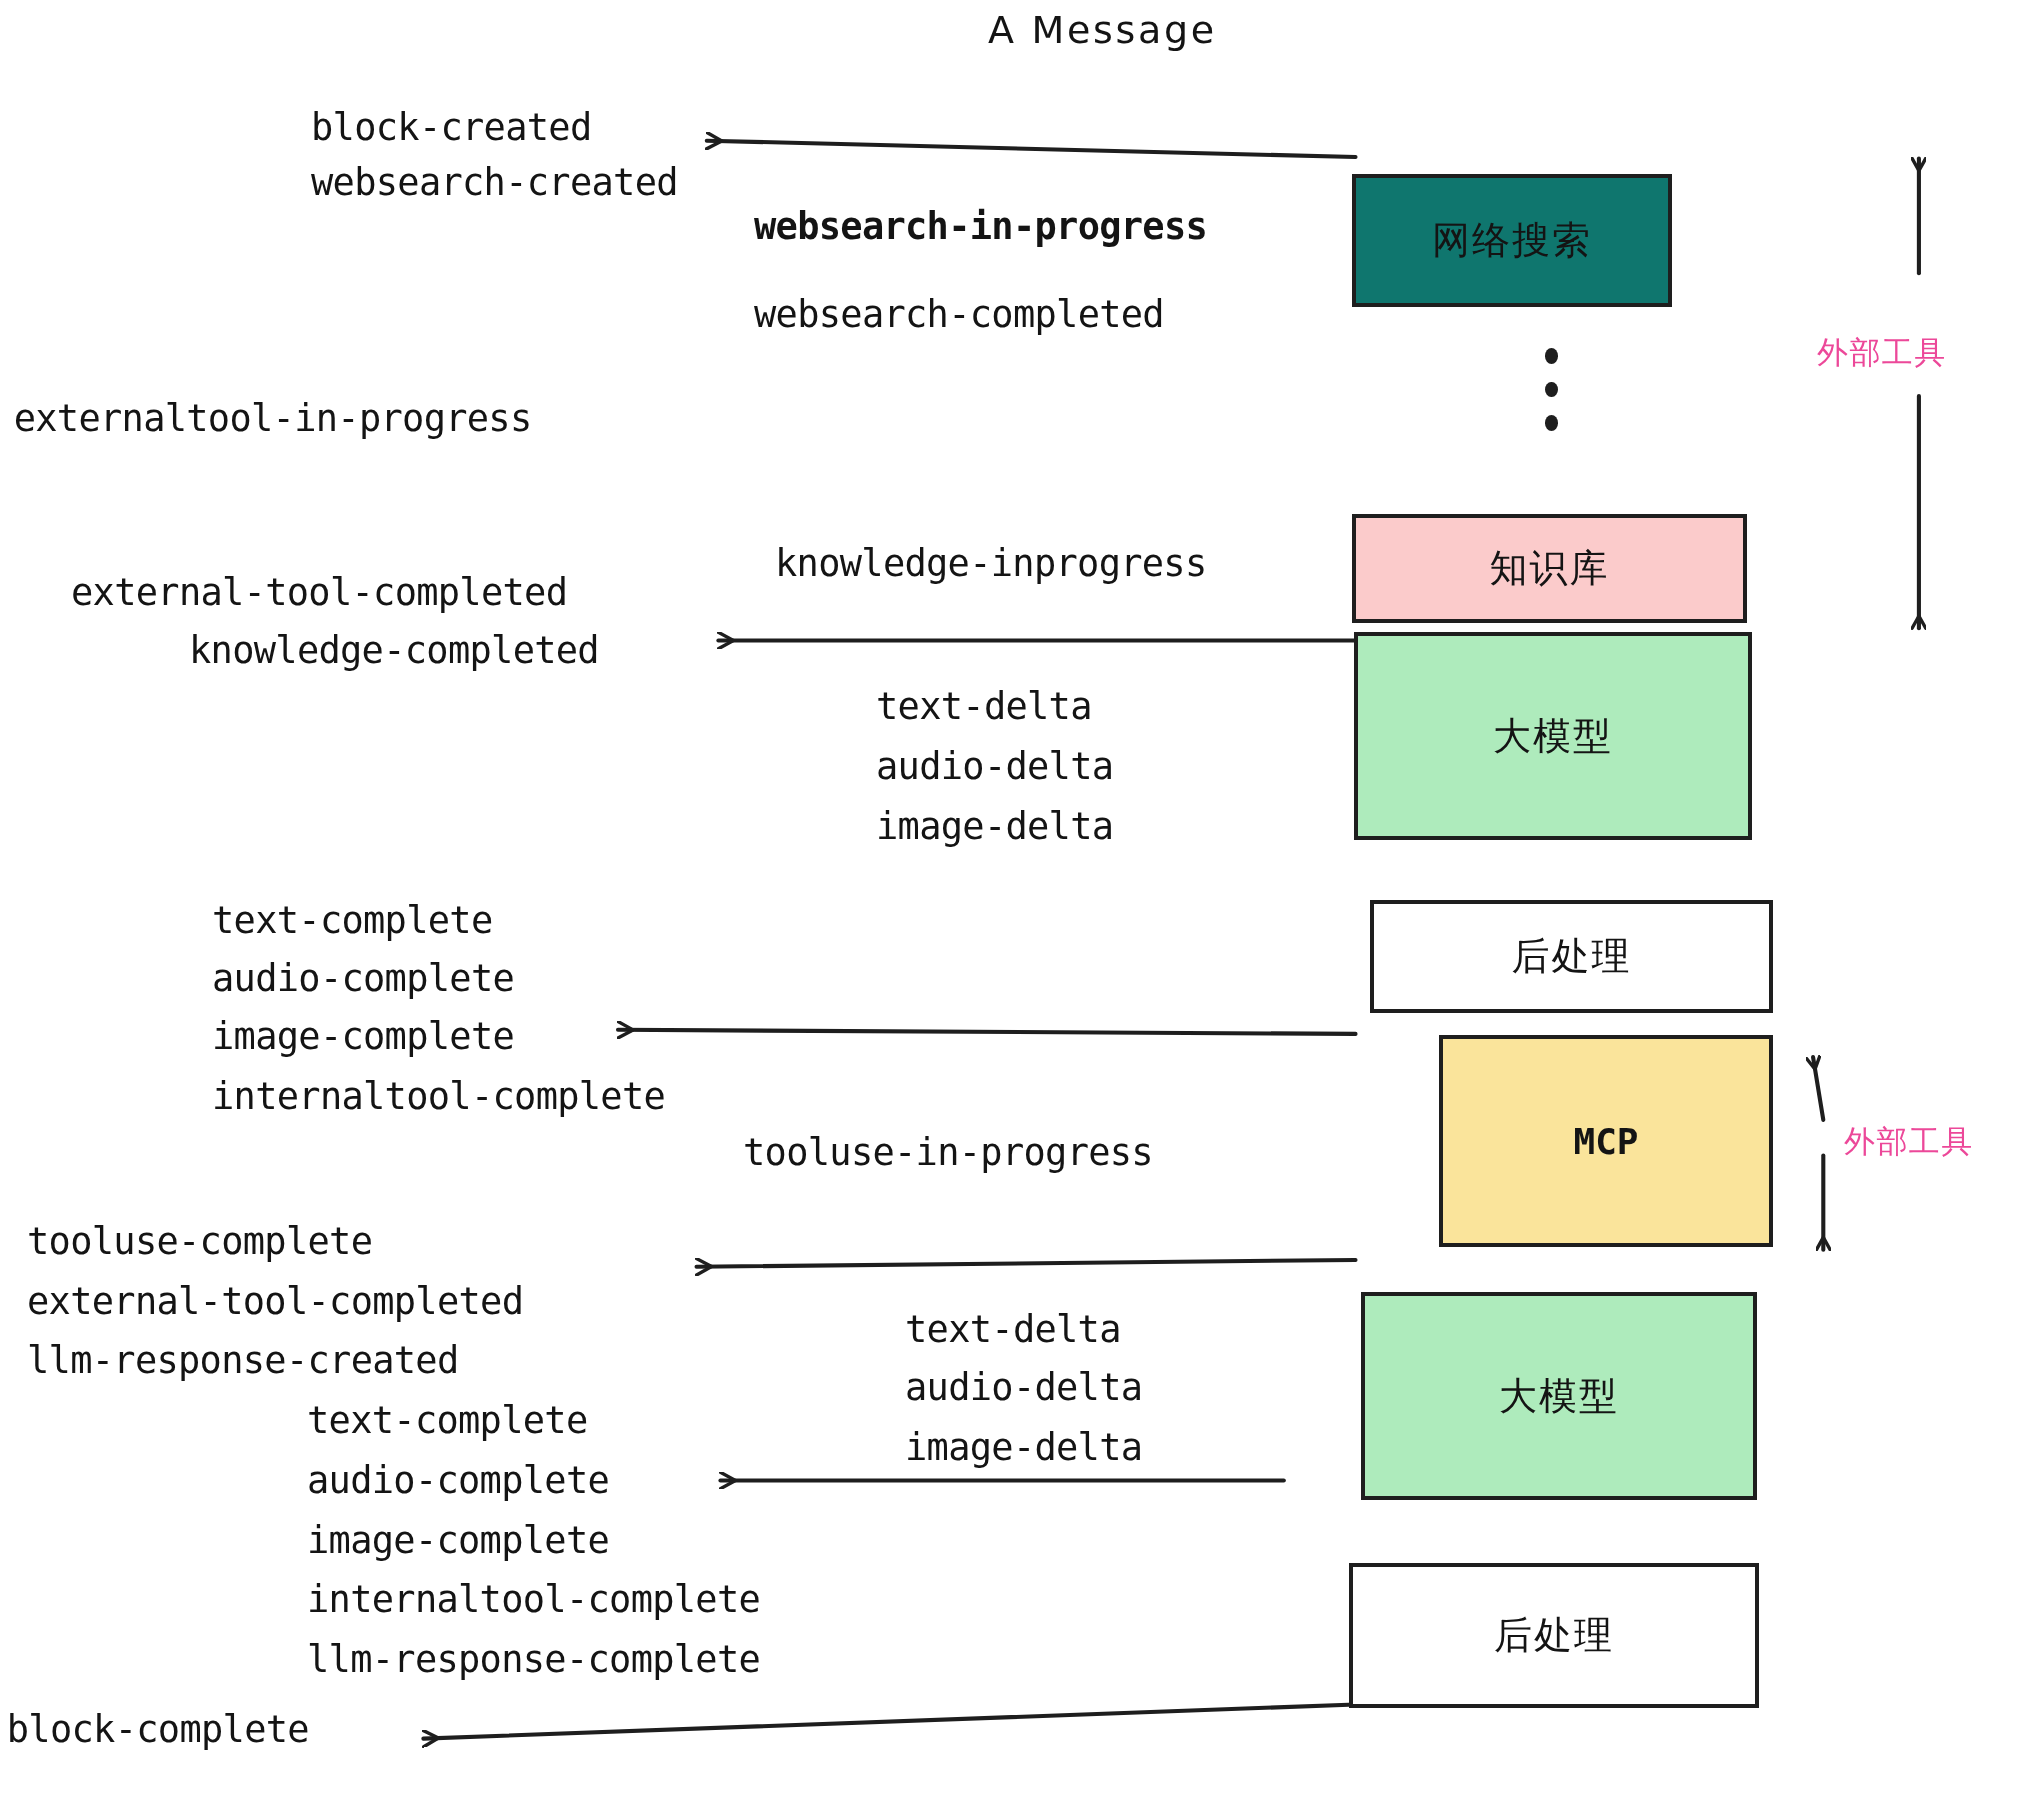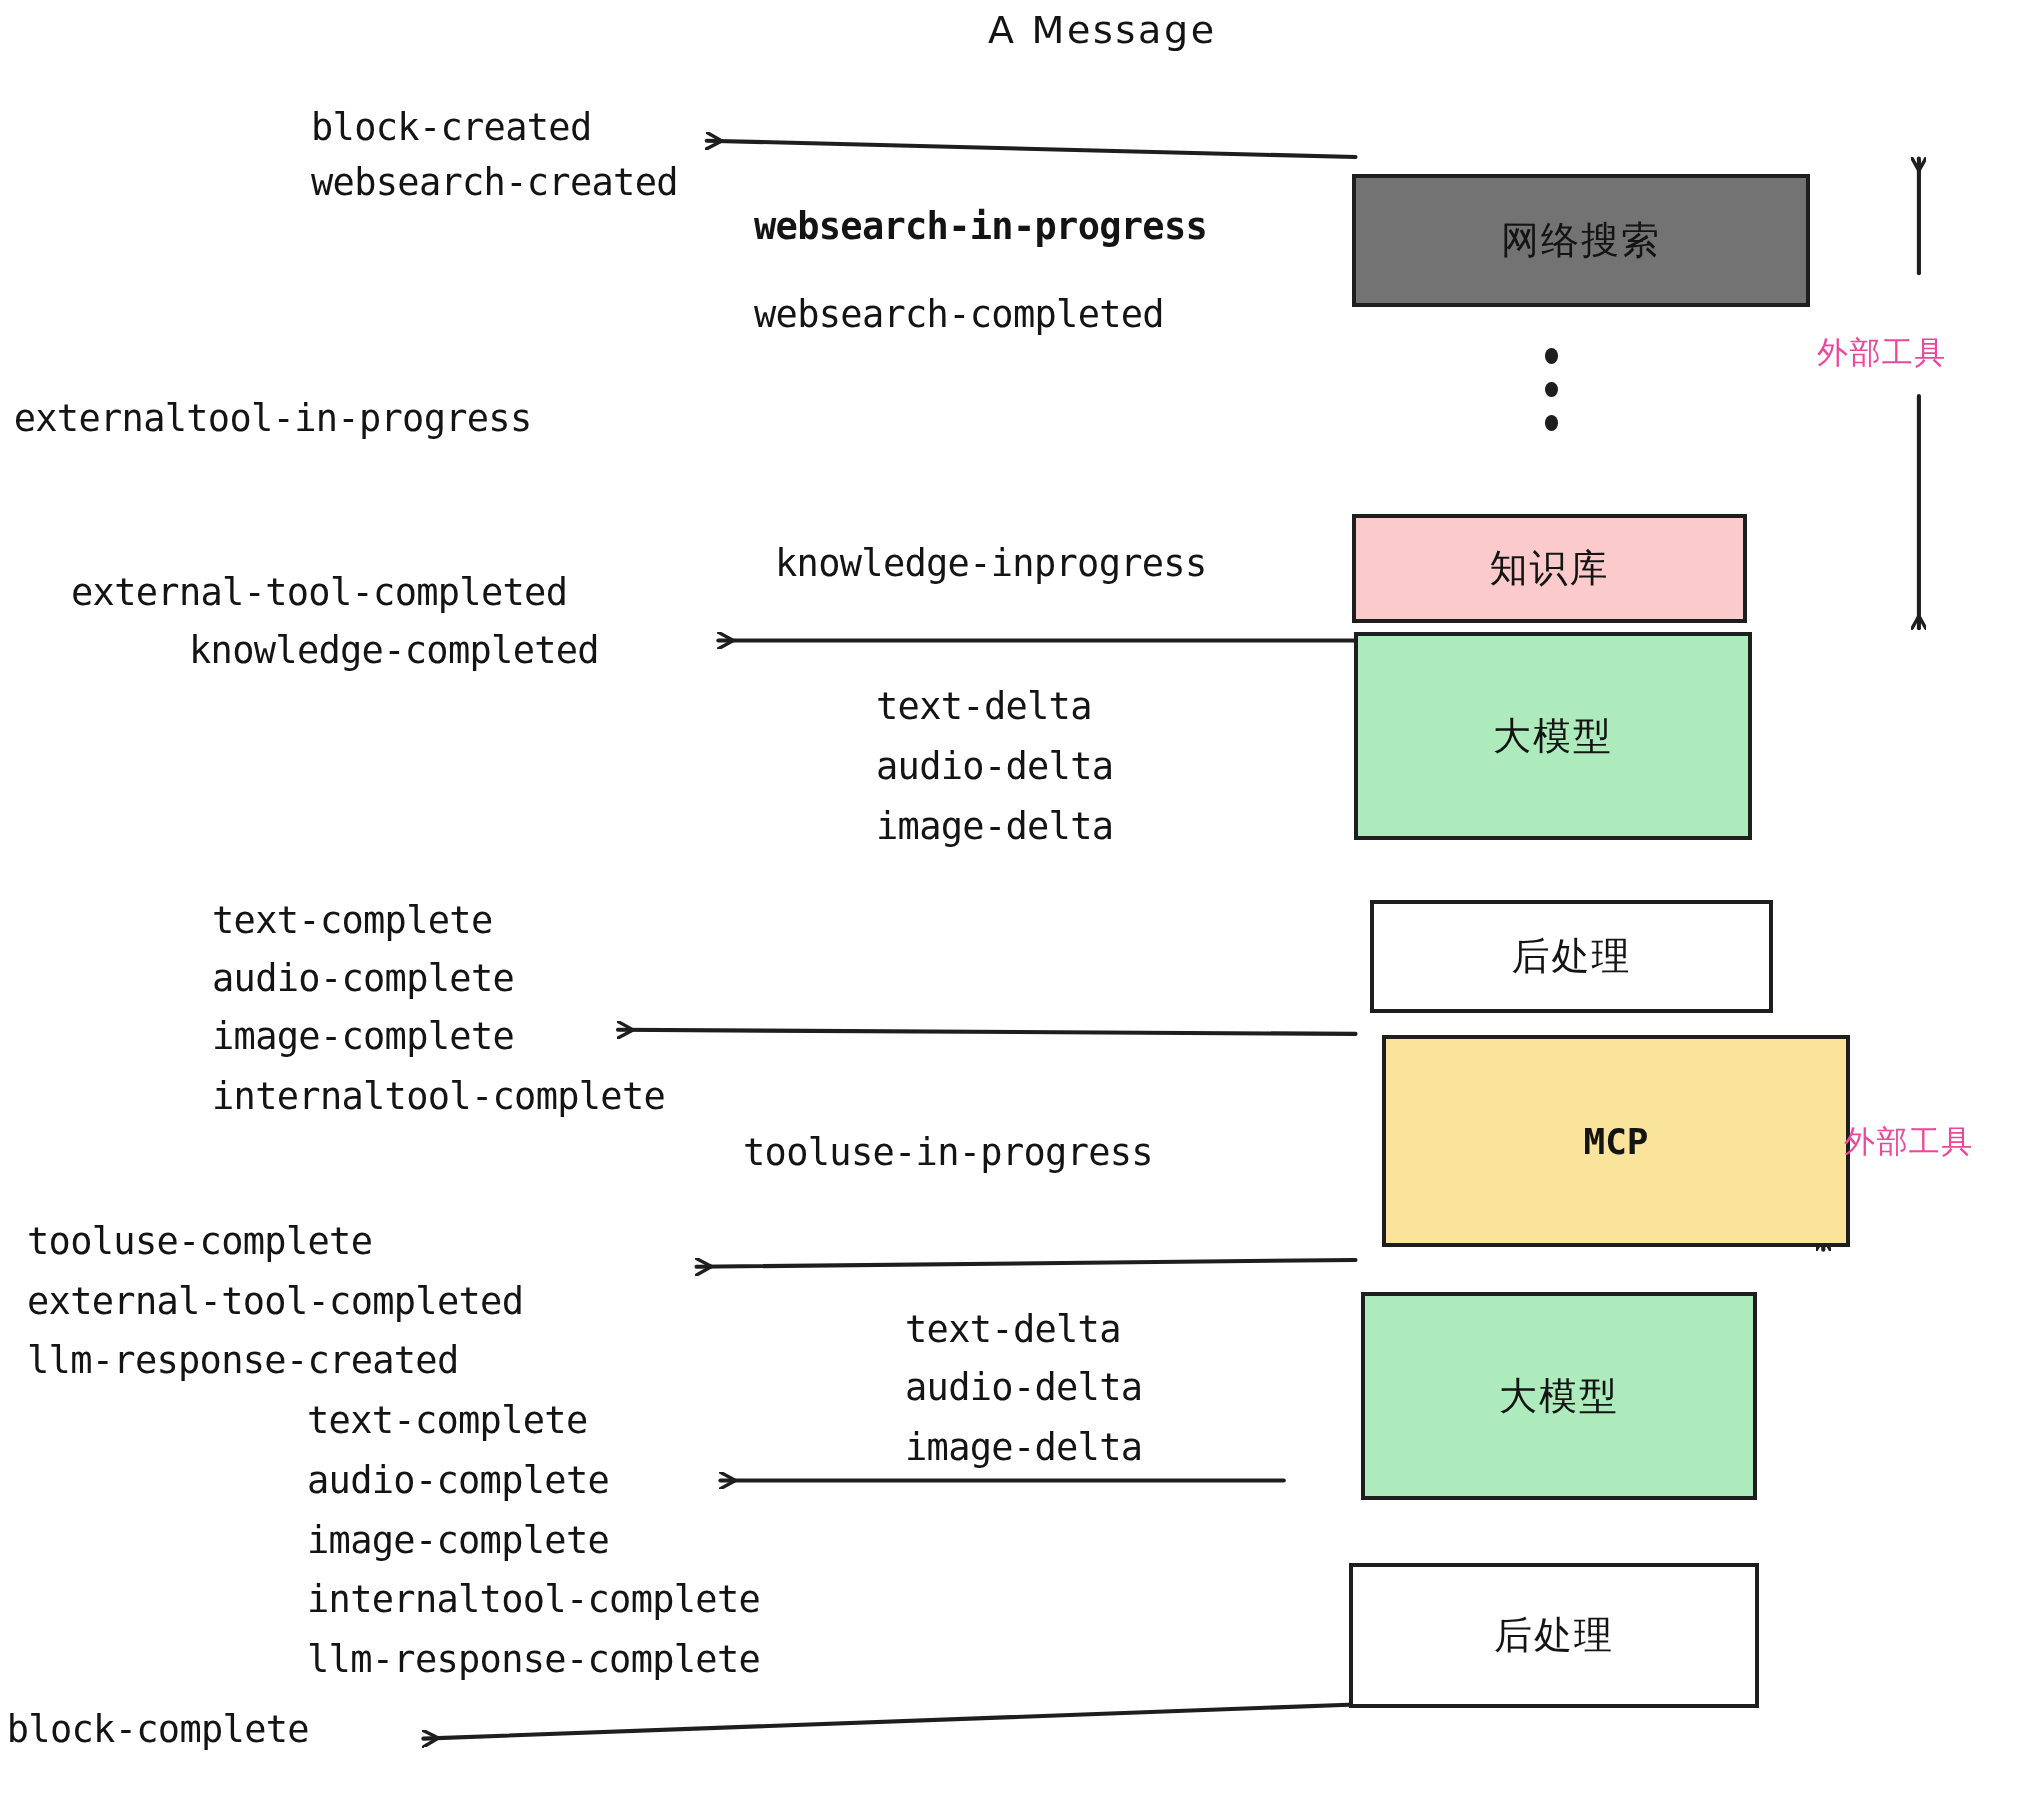--- a/index.html
+++ b/index.html
@@ -110,21 +110,21 @@
 
     <line x1="1985" y1="2496" x2="620" y2="2546" stroke="#1e1e1e" stroke-width="6" stroke-linecap="round" marker-end="url(#ah)"></line>
 
     <line x1="2810" y1="400" x2="2810" y2="232" stroke="#1e1e1e" stroke-width="6" stroke-linecap="round" marker-end="url(#ahs)"></line>
     <line x1="2810" y1="580" x2="2810" y2="920" stroke="#1e1e1e" stroke-width="6" stroke-linecap="round" marker-end="url(#ahs)"></line>
 
     <line x1="2670" y1="1640" x2="2655" y2="1548" stroke="#1e1e1e" stroke-width="6" stroke-linecap="round" marker-end="url(#ahs)"></line>
     <line x1="2670" y1="1692" x2="2670" y2="1830" stroke="#1e1e1e" stroke-width="6" stroke-linecap="round" marker-end="url(#ahs)"></line>
   </svg>
 
-  <div class="box" style="left:1352px; top:174px; width:458px; height:133px; background:#737373;">
+  <div class="box" style="left:1352px; top:174px; width:320px; height:133px; background:#0f766e;">
     <span>网络搜索</span>
   </div>
 
   <div class="dots" style="left:1545px; top:348px;">
     <i></i>
     <i></i>
     <i></i>
   </div>
 
   <div class="box" style="left:1352px; top:514px; width:395px; height:109px; background:#FBCBCB;text-align:center;">
@@ -132,21 +132,21 @@
   </div>
 
   <div class="box" style="left:1354px; top:632px; width:398px; height:208px; background:#AEEBBC;">
     <span>大模型</span>
   </div>
 
   <div class="box" style="left:1370px; top:900px; width:403px; height:113px; background:#FFFFFF;">
     <span>后处理</span>
   </div>
 
-  <div class="box mcp" style="left:1382px; top:1035px; width:468px; height:212px; background:#FAE49B;">
+  <div class="box mcp" style="left:1439px; top:1035px; width:334px; height:212px; background:#FAE49B;">
     <span>MCP</span>
   </div>
 
   <div class="box" style="left:1361px; top:1292px; width:396px; height:208px; background:#AEEBBC;">
     <span>大模型</span>
   </div>
 
   <div class="box" style="left:1349px; top:1563px; width:410px; height:145px; background:#FFFFFF;">
     <span>后处理</span>
   </div>

